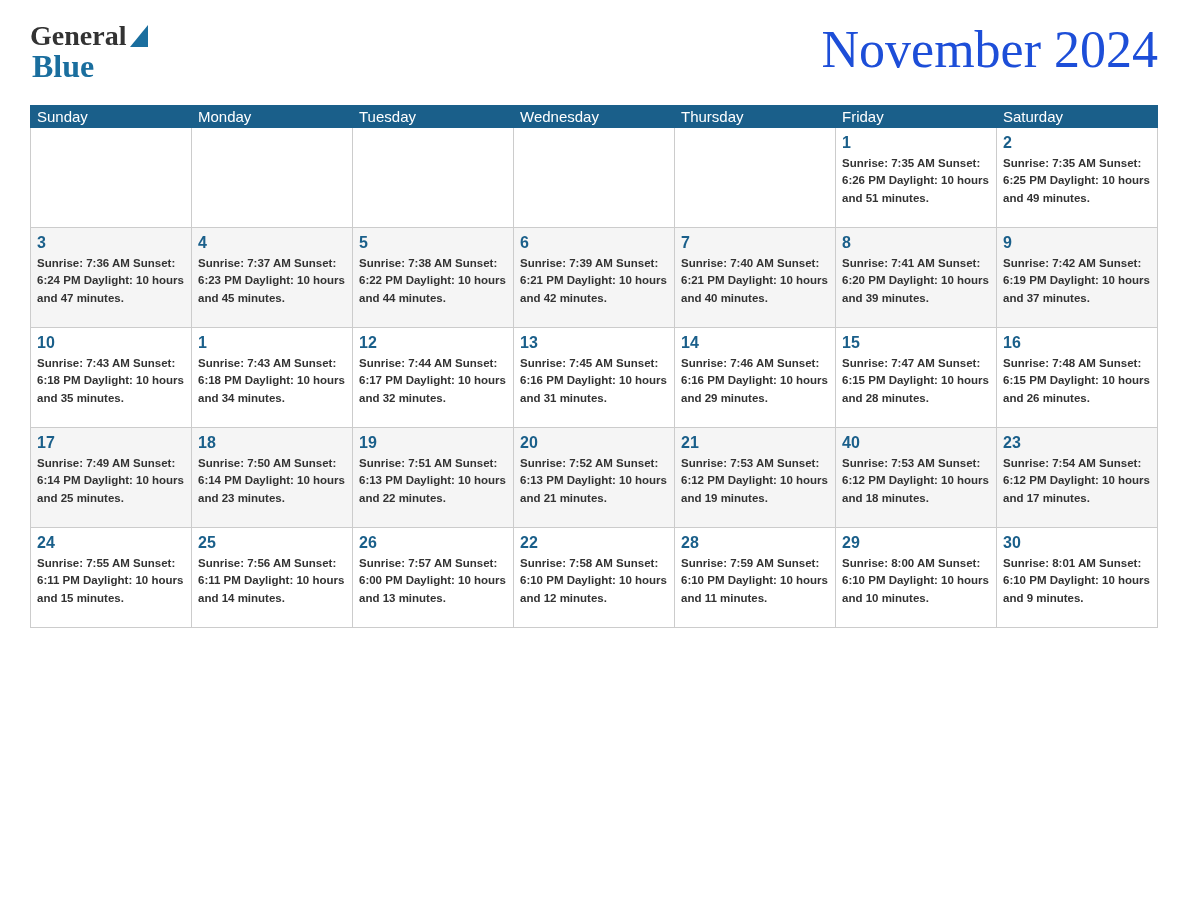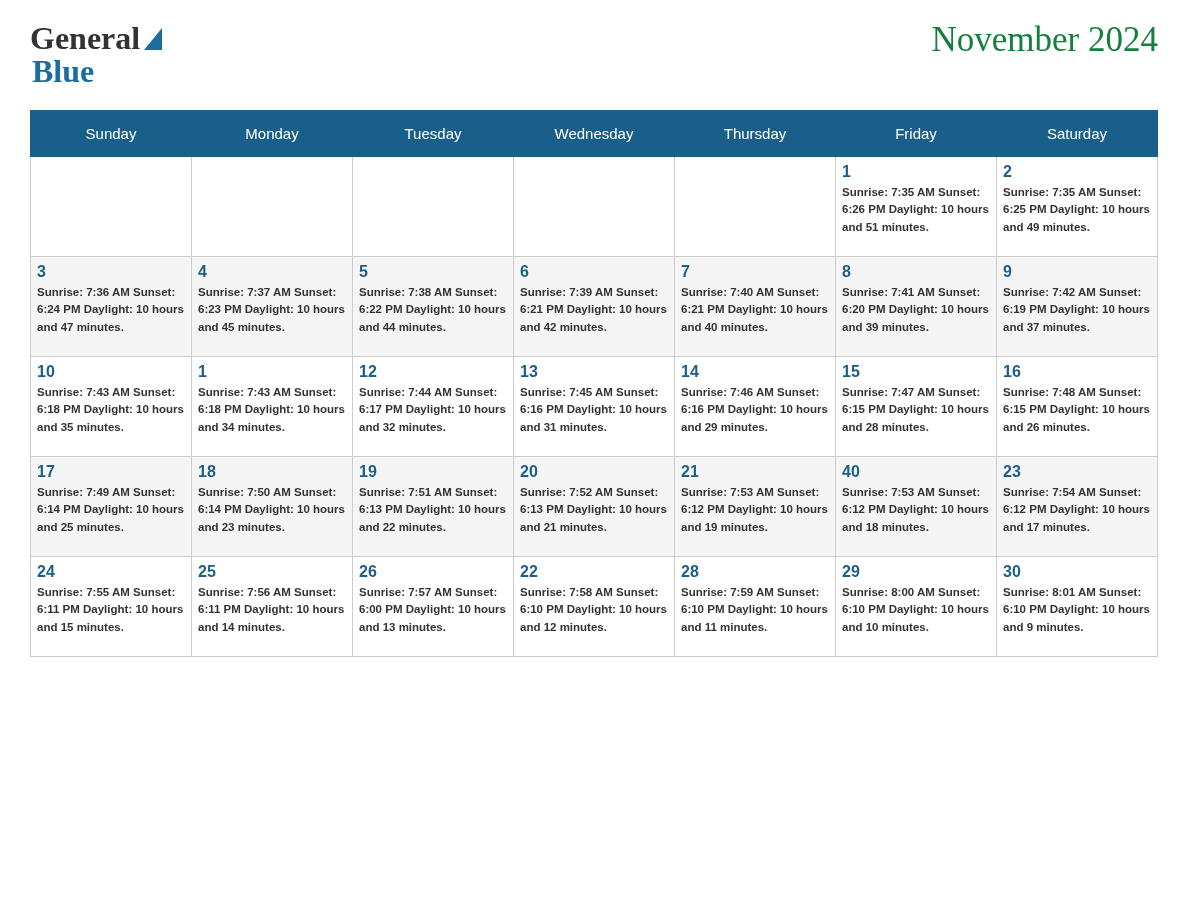--- a/index.html
+++ b/index.html
@@ -19,21 +19,21 @@
     .logo {
       display: flex;
       flex-direction: column;
       align-items: flex-start;
     }
     .logo-top {
       display: flex;
       align-items: center;
     }
     .logo-general {
-      font-size: 32px;
+      font-size: 28px;
       font-weight: bold;
       color: #333;
       font-family: Georgia, serif;
     }
     .logo-triangle {
       width: 0;
       height: 0;
       border-left: 18px solid transparent;
       border-bottom: 22px solid #1a6e9e;
       margin-left: 4px;
@@ -43,43 +43,43 @@
       font-weight: bold;
       color: #1a6e9e;
       font-family: Georgia, serif;
       margin-top: -4px;
       margin-left: 2px;
     }
     .title-section {
       text-align: right;
     }
     .month-title {
-      font-size: 35px;
+      font-size: 52px;
       font-weight: normal;
-      color: #15803d;
+      color: #1d4ed8;
       font-family: Georgia, serif;
     }
     .location {
       font-size: 22px;
       color: #444;
       font-style: italic;
       margin-top: 4px;
     }
     table {
       width: 100%;
       border-collapse: collapse;
       table-layout: fixed;
     }
     th {
       background-color: #1a5f8a;
       color: #fff;
-      padding: 14px 6px;
+      padding: 2px 6px;
       font-size: 15px;
       font-weight: normal;
-      text-align: center;
+      text-align: left;
       border: 1px solid #1a5f8a;
     }
     td {
       vertical-align: top;
       padding: 6px 6px 8px 6px;
       border: 1px solid #ccc;
       font-size: 12px;
       color: #333;
       height: 100px;
     }

